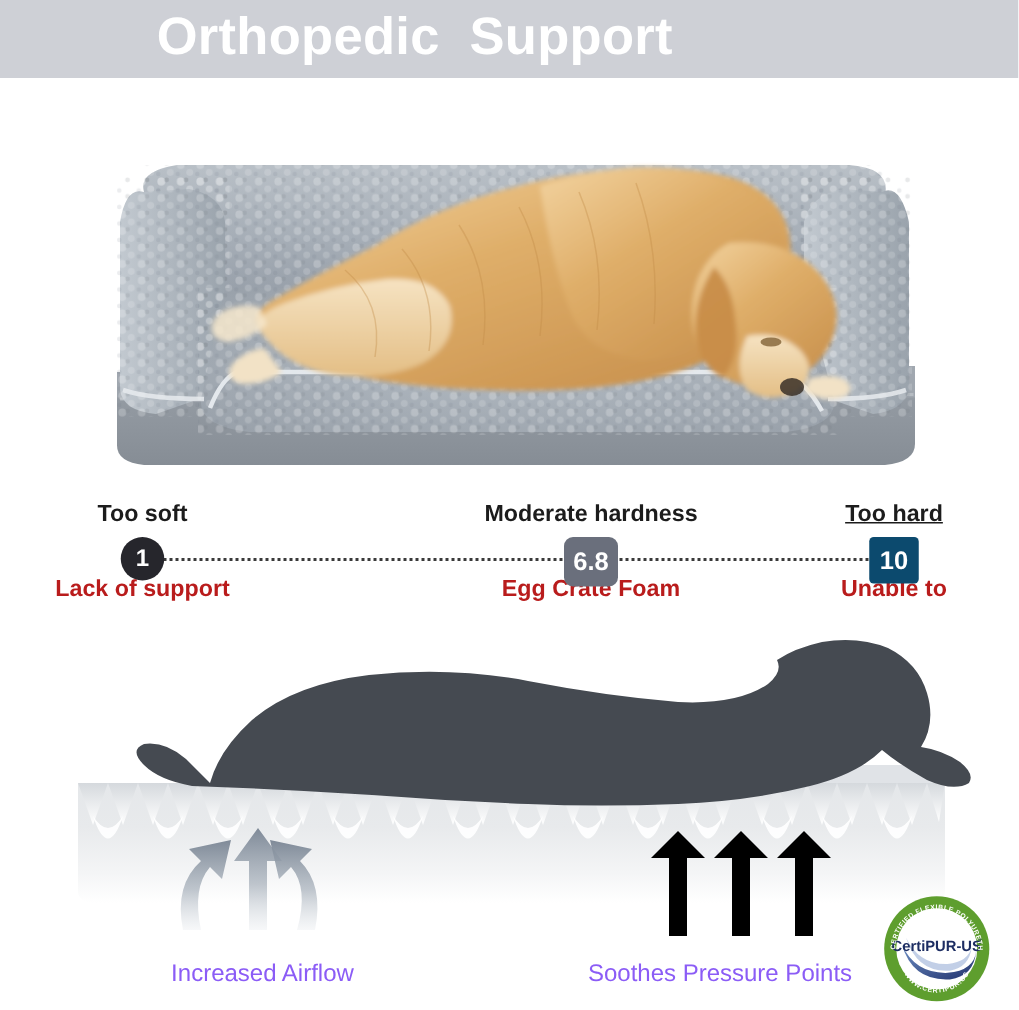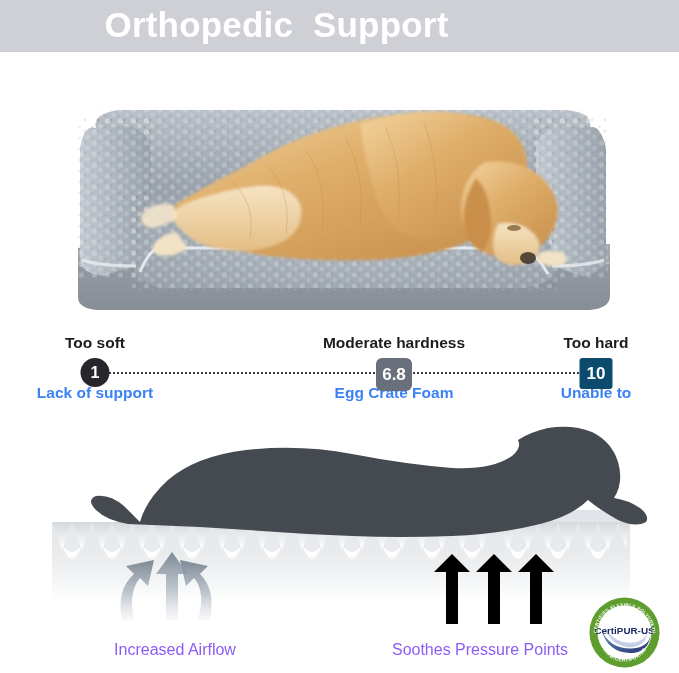--- a/index.html
+++ b/index.html
@@ -59,21 +59,21 @@
     color: #1c1c1c;
     text-align: center;
     white-space: nowrap;
     transform: translateX(-50%);
   }
   .scale-bottom-label {
     position: absolute;
     top: 58px;
     font-size: 15.5px;
     font-weight: bold;
-    color: #3b82f6;
+    color: #b91c1c;
     text-align: center;
     white-space: nowrap;
     transform: translateX(-50%);
     line-height: 18px;
   }
   #scale-track {
     position: absolute;
     left: 104px;
     top: 46px;
     width: 487px;
@@ -250,21 +250,21 @@
   <div id="scale-track"></div>
 
   <div class="scale-top-label" style="left:95px;">Too soft</div>
   <div class="scale-marker" id="marker-soft" style="left:95px;">1</div>
   <div class="scale-bottom-label" style="left:95px;">Lack of support</div>
 
   <div class="scale-top-label" style="left:394px;">Moderate hardness</div>
   <div class="scale-marker" id="marker-moderate" style="left:394px;">6.8</div>
   <div class="scale-bottom-label" style="left:394px;">Egg Crate Foam</div>
 
-  <div class="scale-top-label" style="left:596px;">Too hard</div>
+  <div class="scale-top-label" style="left:596px;text-decoration:underline;">Too hard</div>
   <div class="scale-marker" id="marker-hard" style="left:596px;">10</div>
   <div class="scale-bottom-label" style="left:596px;">
     <div>Unable to</div>
   </div>
 </div>
 
 <div id="foam-diagram">
   <svg width="679" height="249" viewBox="0 0 679 249" xmlns="http://www.w3.org/2000/svg">
     <defs>
       <linearGradient id="foamBody" x1="0" y1="0" x2="0" y2="1">

